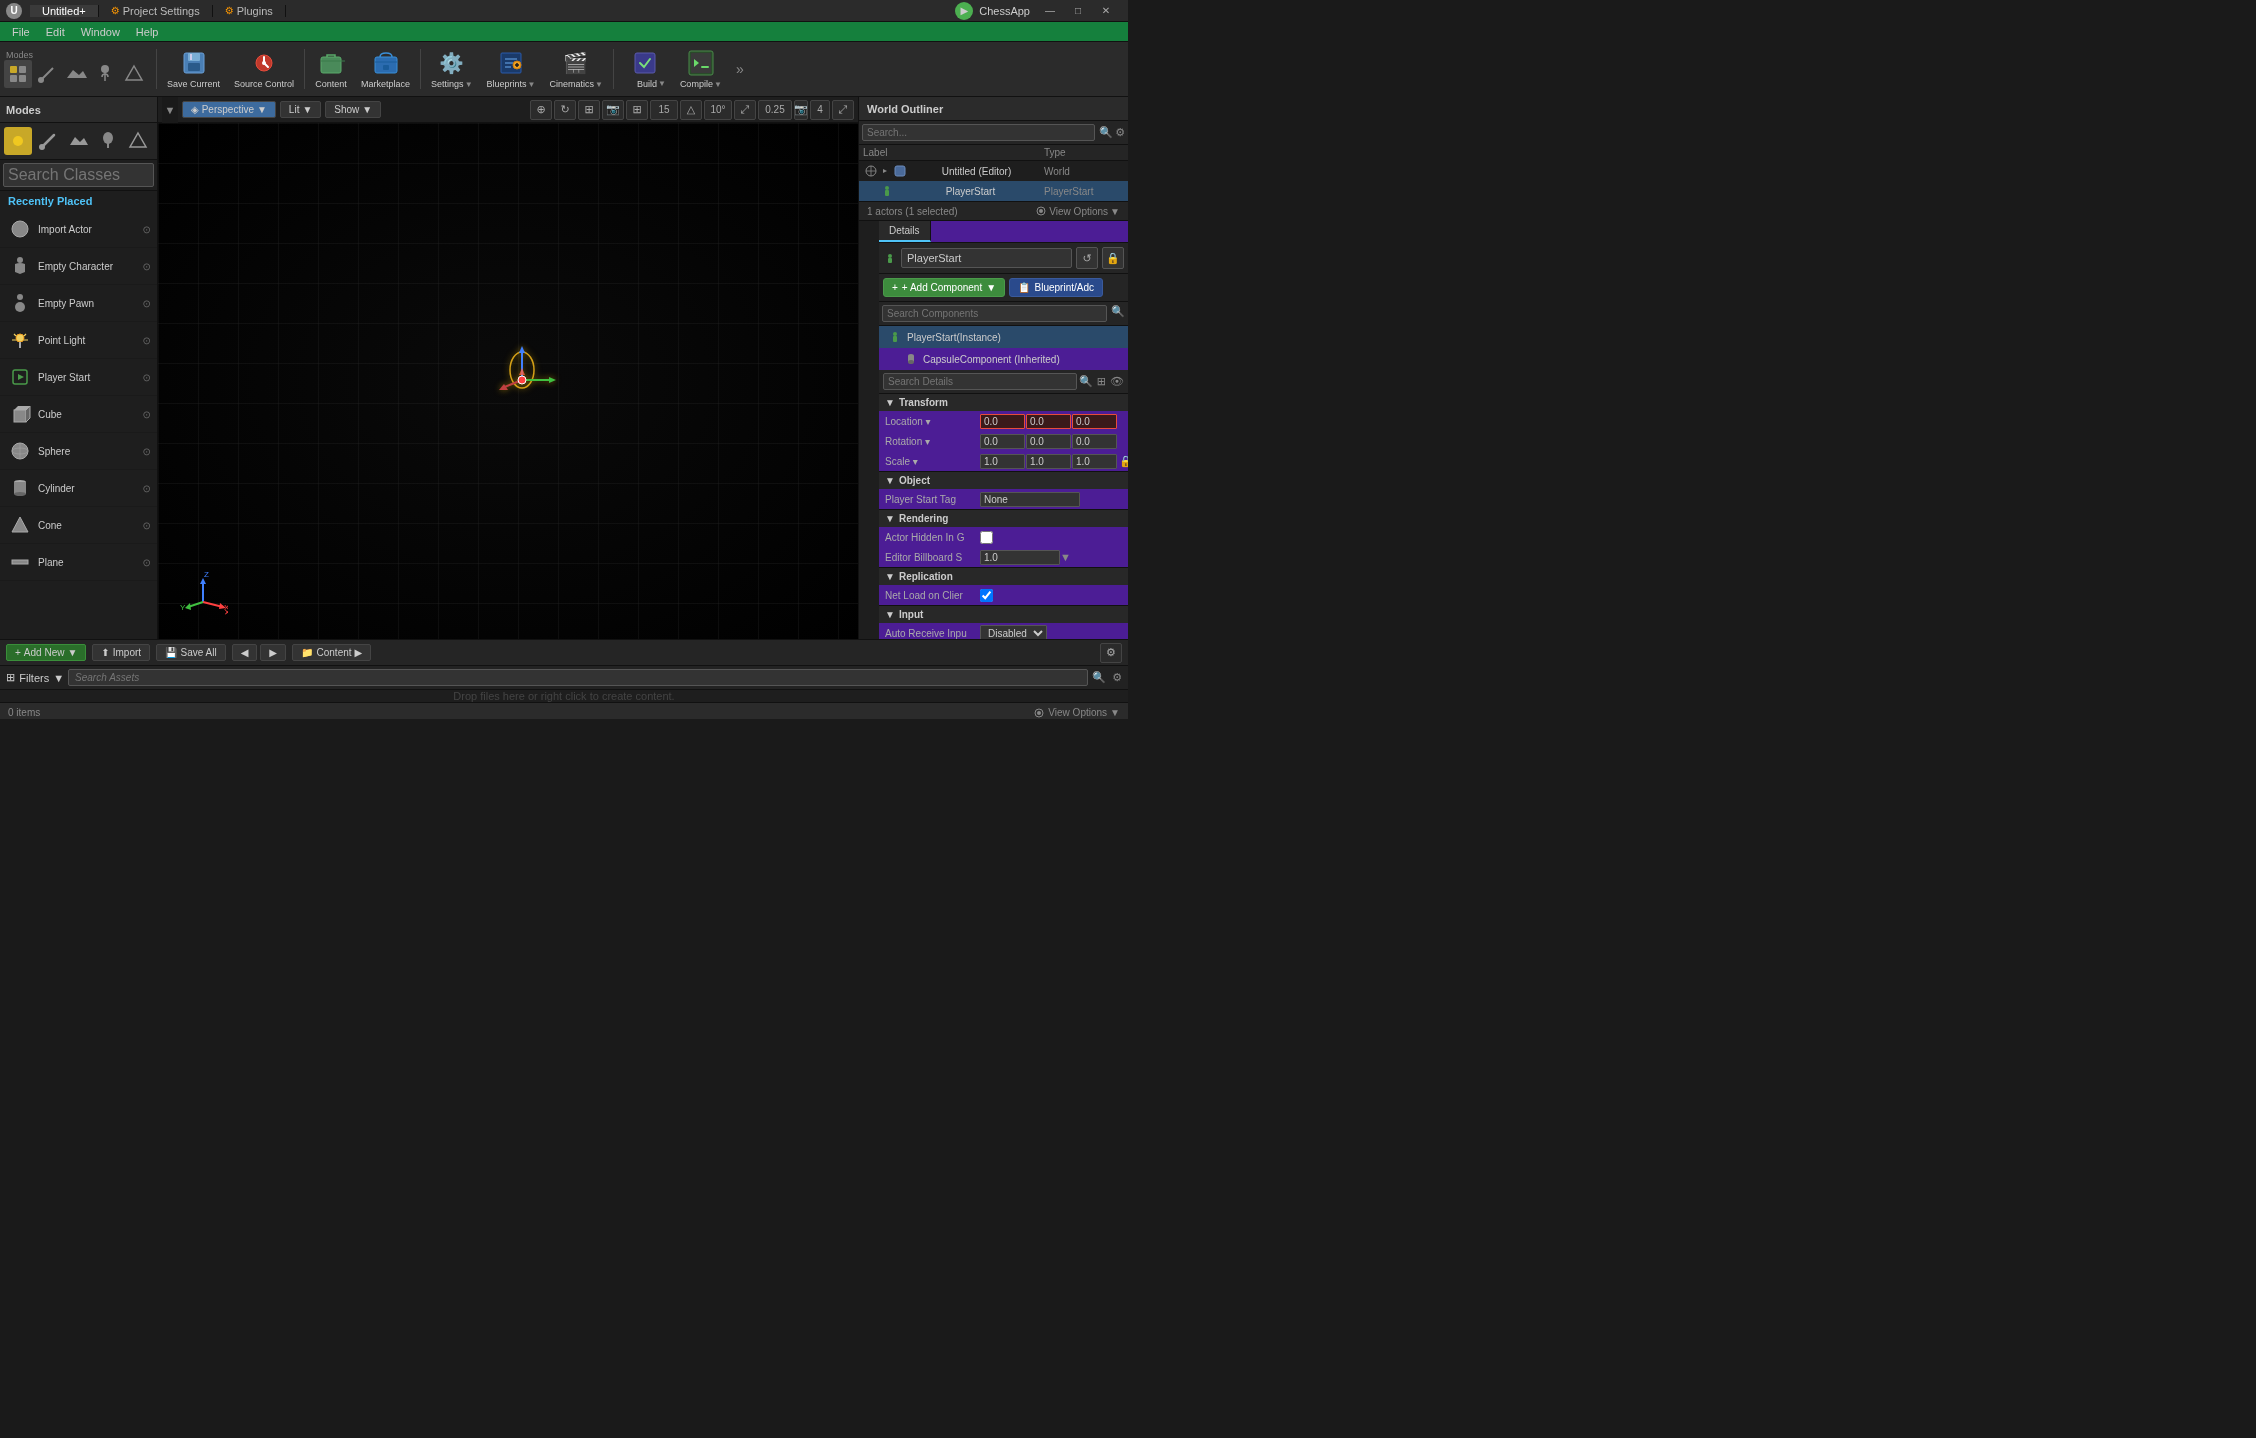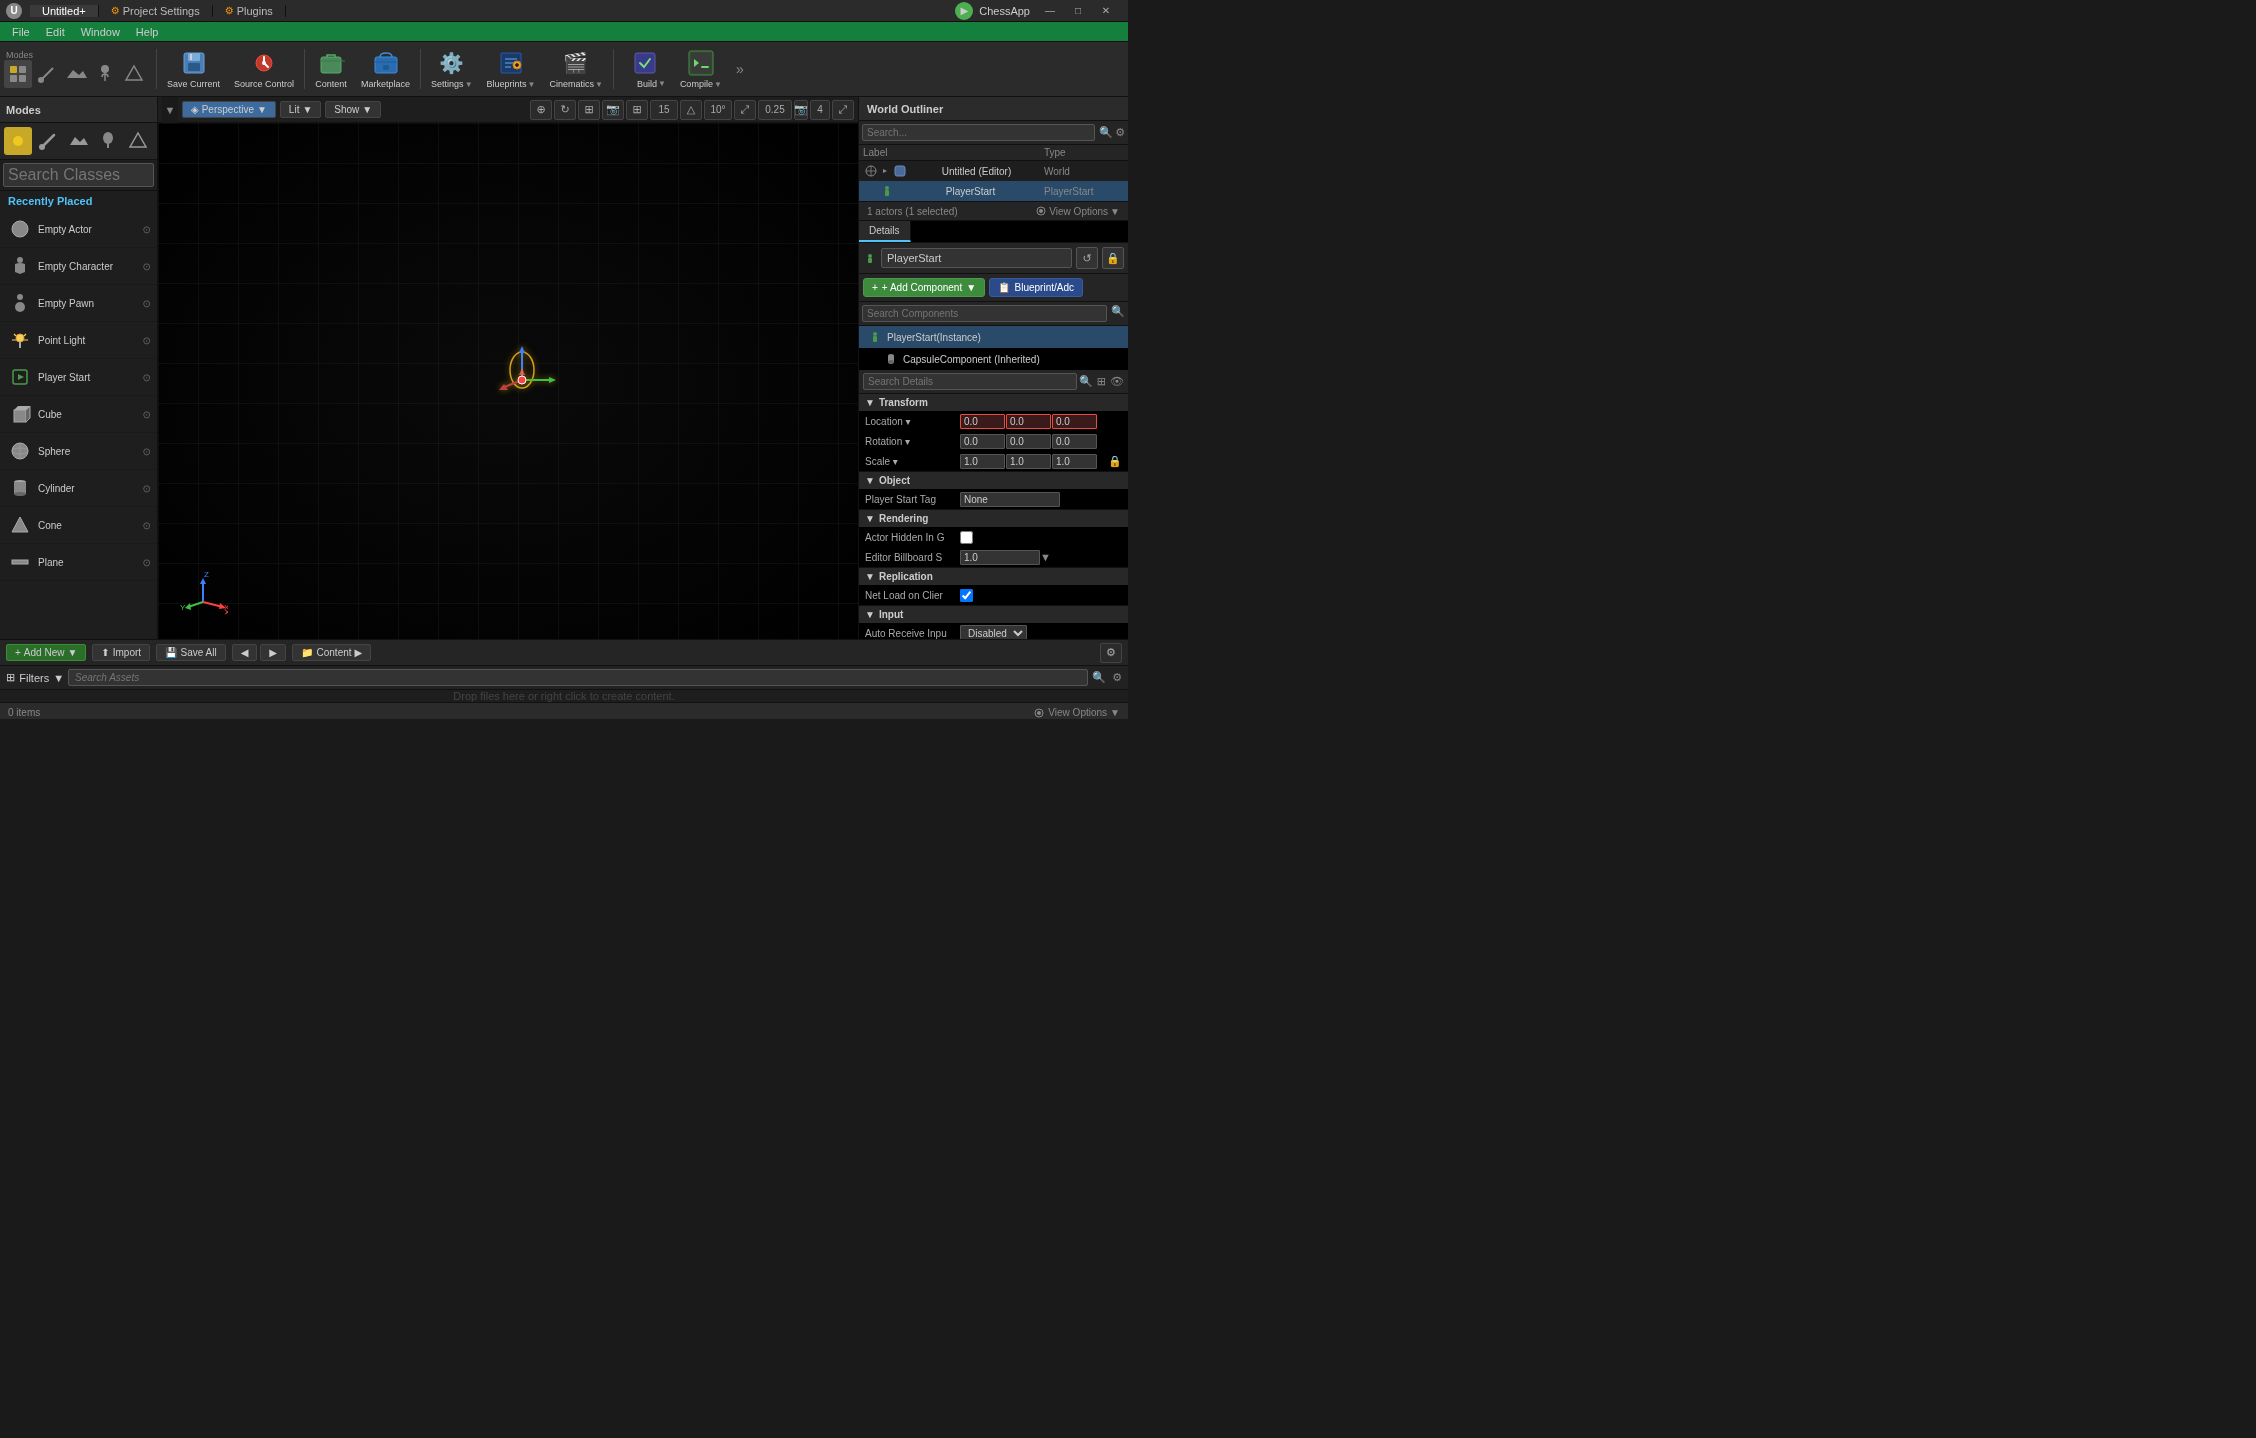--- a/index.html
+++ b/index.html
@@ -75,21 +75,21 @@
     #wo-col-type { width: 80px; }
     #wo-items { }
     .wo-item { display: flex; align-items: center; padding: 2px 4px; cursor: pointer; font-size: 10px; }
     .wo-item.selected { background: #2a4a6a; }
     .wo-item-icon { width: 16px; height: 16px; display: flex; align-items: center; justify-content: center; margin-right: 2px; }
     .wo-item-name { flex: 1; color: #ccc; text-align: center; }
     .wo-item-type { width: 80px; color: #888; }
     .wo-item-child { padding-left: 20px; }
     #wo-status { padding: 3px 8px; background: #252525; border-top: 1px solid #111; display: flex; align-items: center; justify-content: space-between; font-size: 10px; color: #888; }
     
-    #details-panel { flex: 1; overflow-y: auto; background: #000000; }
+    #details-panel { flex: 1; overflow-y: auto; background: #4c1d95; margin-left: 20px; }
     .details-tabs { display: flex; border-bottom: 1px solid #111; }
     .det-tab { padding: 4px 10px; font-size: 10px; cursor: pointer; color: #888; border-right: 1px solid #111; }
     .det-tab.active { background: #2a2a2a; color: #ccc; border-bottom: 2px solid #4fc3f7; }
     #actor-name-row { display: flex; align-items: center; padding: 4px; gap: 4px; background: #252525; border-bottom: 1px solid #111; }
     #actor-name-input { flex: 1; background: #333; border: 1px solid #555; color: #ccc; padding: 3px 5px; font-size: 11px; border-radius: 2px; }
     .actor-btn { width: 22px; height: 22px; background: #333; border: 1px solid #555; display: flex; align-items: center; justify-content: center; cursor: pointer; border-radius: 2px; color: #aaa; font-size: 11px; }
     #add-component-row { display: flex; align-items: center; padding: 4px; gap: 4px; background: #252525; border-bottom: 1px solid #111; }
     #add-component-btn { background: #3d8c3d; border: 1px solid #4a9a4a; color: #fff; padding: 3px 8px; font-size: 10px; cursor: pointer; border-radius: 3px; display: flex; align-items: center; gap: 4px; }
     #blueprint-btn { background: #2a4a8c; border: 1px solid #3a5a9c; color: #fff; padding: 3px 8px; font-size: 10px; cursor: pointer; border-radius: 3px; display: flex; align-items: center; gap: 4px; }
     #comp-search { padding: 3px; background: #252525; border-bottom: 1px solid #111; display: flex; }
@@ -362,21 +362,21 @@
         <input type="text" placeholder="Search Classes" style="">
       </div>
       <div id="placement-list">
         <div class="placement-category" style="color:#4fc3f7;">Recently Placed</div>
         <div class="placement-item">
           <div class="placement-item-icon">
             <svg width="22" height="22" viewBox="0 0 22 22">
                 <circle cx="11" cy="11" r="8" fill="#888" stroke="#aaa" stroke-width="1"></circle>
               </svg>
           </div>
-          <span class="placement-item-name">Empty Actor</span>
+          <span class="placement-item-name">Import Actor</span>
           <span class="placement-item-info">⊙</span>
         </div>
         <div class="placement-item">
           <div class="placement-item-icon">
             <svg width="22" height="22" viewBox="0 0 22 22">
                 <circle cx="11" cy="5" r="3" fill="#888"></circle>
                 <path d="M6 9 Q11 7 16 9 L16 17 L11 19 L6 17 Z" fill="#888"></path>
               </svg>
           </div>
           <span class="placement-item-name">Empty Character</span>

